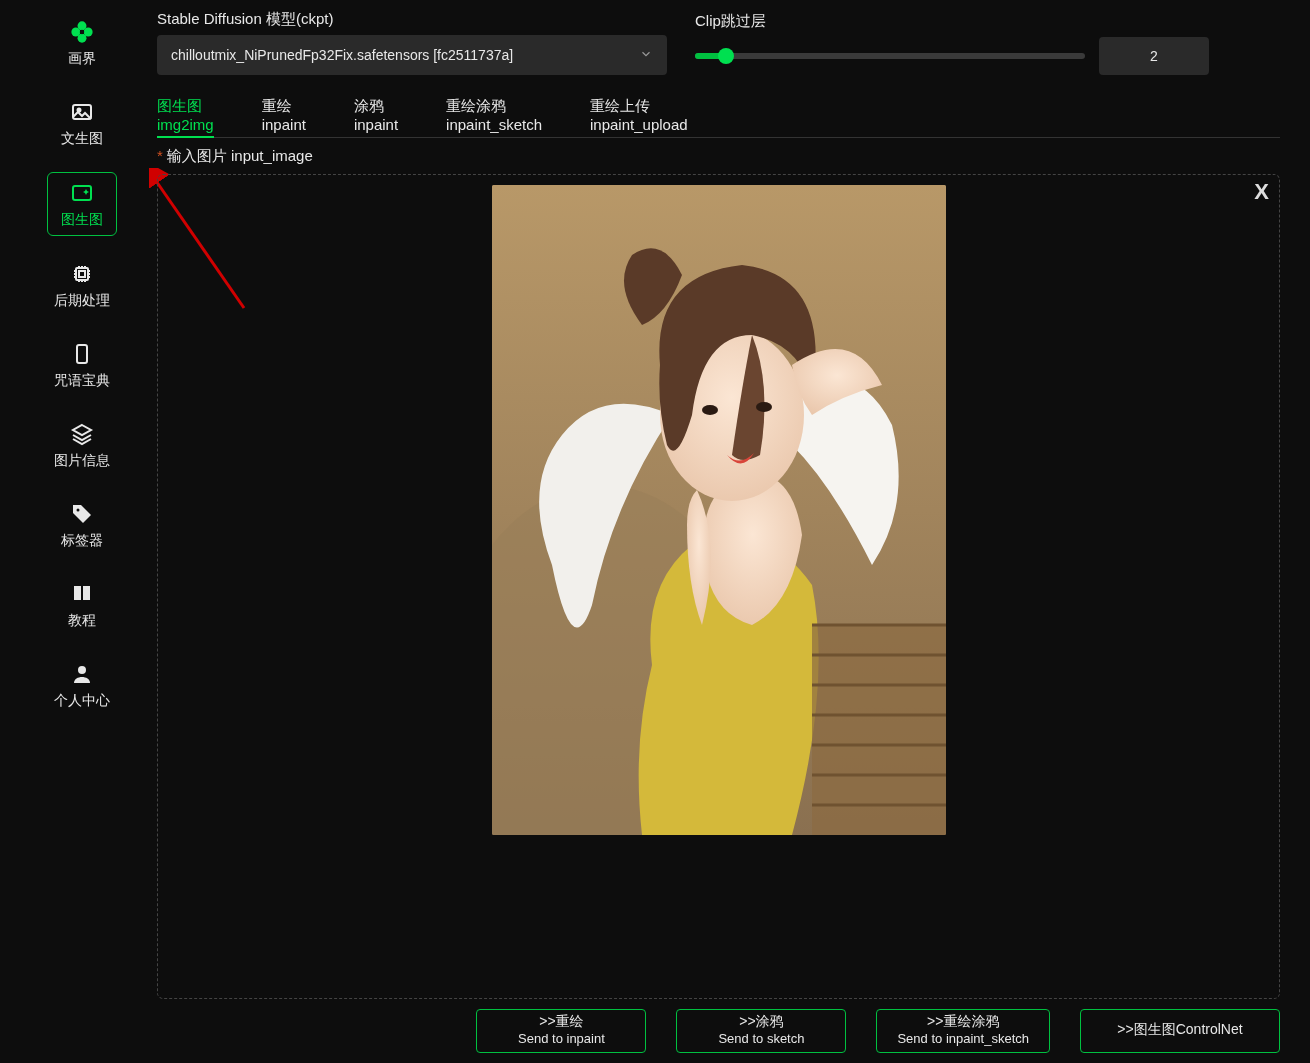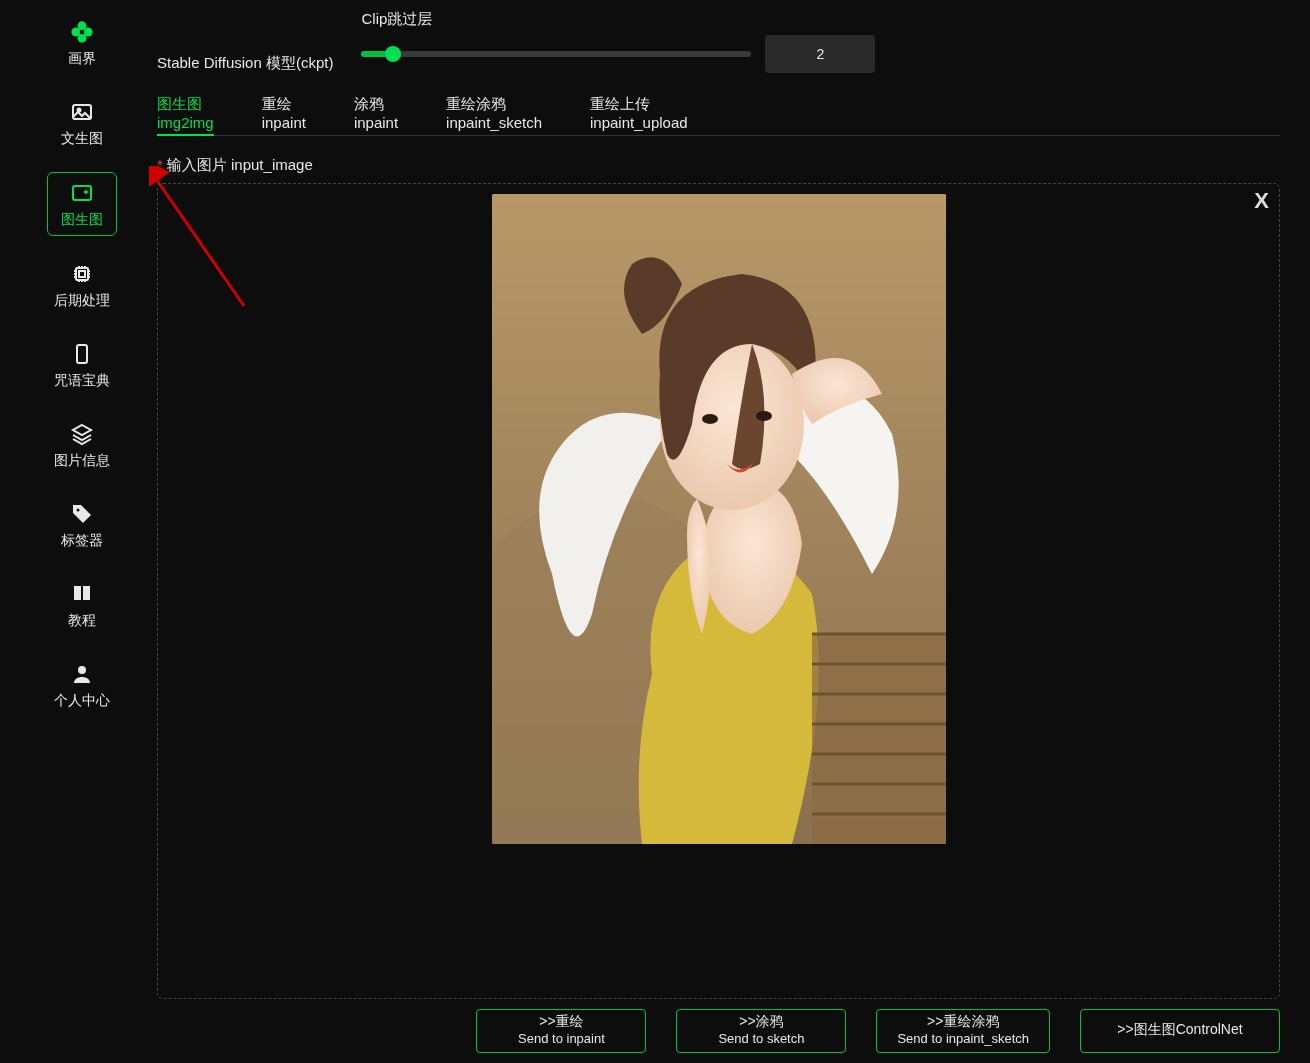--- a/index.html
+++ b/index.html
@@ -21,21 +21,21 @@
 .slider { width:390px; height:6px; background:#3a3a3a; border-radius:3px; position:relative; cursor:pointer; }
 .slider .fill { position:absolute; left:0; top:0; height:100%; background:#00c040; width:8%; border-radius:3px; }
 .slider .knob { position:absolute; left:8%; top:50%; transform:translate(-50%,-50%); width:16px; height:16px; background:#00e050; border-radius:50%; }
 .slider-val { background:#2a2a2a; border-radius:4px; width:110px; height:38px; display:flex; align-items:center; justify-content:center; }
 .tabs { display:flex; gap:48px; margin-top:22px; border-bottom:1px solid #333; padding-bottom:4px; }
 .tab { cursor:pointer; }
 .tab .t1 { font-size:15px; color:#e8e8e8; }
 .tab .t2 { font-size:15px; color:#e8e8e8; }
 .tab.active .t1, .tab.active .t2 { color:#00e050; }
 .tab.active { border-bottom:2px solid #00e050; margin-bottom:-5px; padding-bottom:3px; }
-.input-label { margin-top:20px; font-size:15px; }
+.input-label { margin-top:9px; font-size:15px; }
 .input-label .star { color:#d05020; margin-right:4px; }
 .img-panel { margin-top:8px; flex:1; border:1px dashed #444; border-radius:6px; position:relative; display:flex; justify-content:center; align-items:flex-start; padding:10px 0; }
 .close-x { position:absolute; top:4px; right:10px; font-size:22px; color:#ddd; cursor:pointer; font-weight:bold; }
 .preview { width:454px; height:650px; background:#a08860; border-radius:2px; overflow:hidden; display:flex; align-items:center; justify-content:center; }
 .btn-row { display:flex; gap:30px; margin-top:10px; justify-content:flex-end; }
 .btn { border:1px solid #00c040; border-radius:4px; padding:3px 20px 5px; cursor:pointer; text-align:center; min-width:170px; color:#e8e8e8; line-height:1.25; }
 .btn .b1 { font-size:14px; }
 .btn .b2 { font-size:13px; }
 .arrow { position:absolute; left:-8px; top:30px; pointer-events:none; }
 .panel-stack { position:relative; flex:1; display:flex; flex-direction:column; }
@@ -138,20 +138,28 @@
           </svg>
       </span>
       <span class="lbl">个人中心</span>
     </div>
   </div>
 
   <div class="main">
     <div class="top-row">
       <div class="field">
         <div class="field-label">Stable Diffusion 模型(ckpt)</div>
+        <div class="select-box">
+          <span>chilloutmix_NiPrunedFp32Fix.safetensors [fc2511737a]</span>
+          <span class="chev">
+            <svg width="14" height="14" viewBox="0 0 24 24" fill="none" stroke="#999" stroke-width="2">
+                <path d="M6 9l6 6 6-6"></path>
+              </svg>
+          </span>
+        </div>
       </div>
       <div class="field">
         <div class="field-label">Clip跳过层</div>
         <div class="slider-wrap">
           <div class="slider">
             <div class="fill"></div>
               <div class="knob"></div>
           </div>
           <div class="slider-val">2</div>
         </div>

